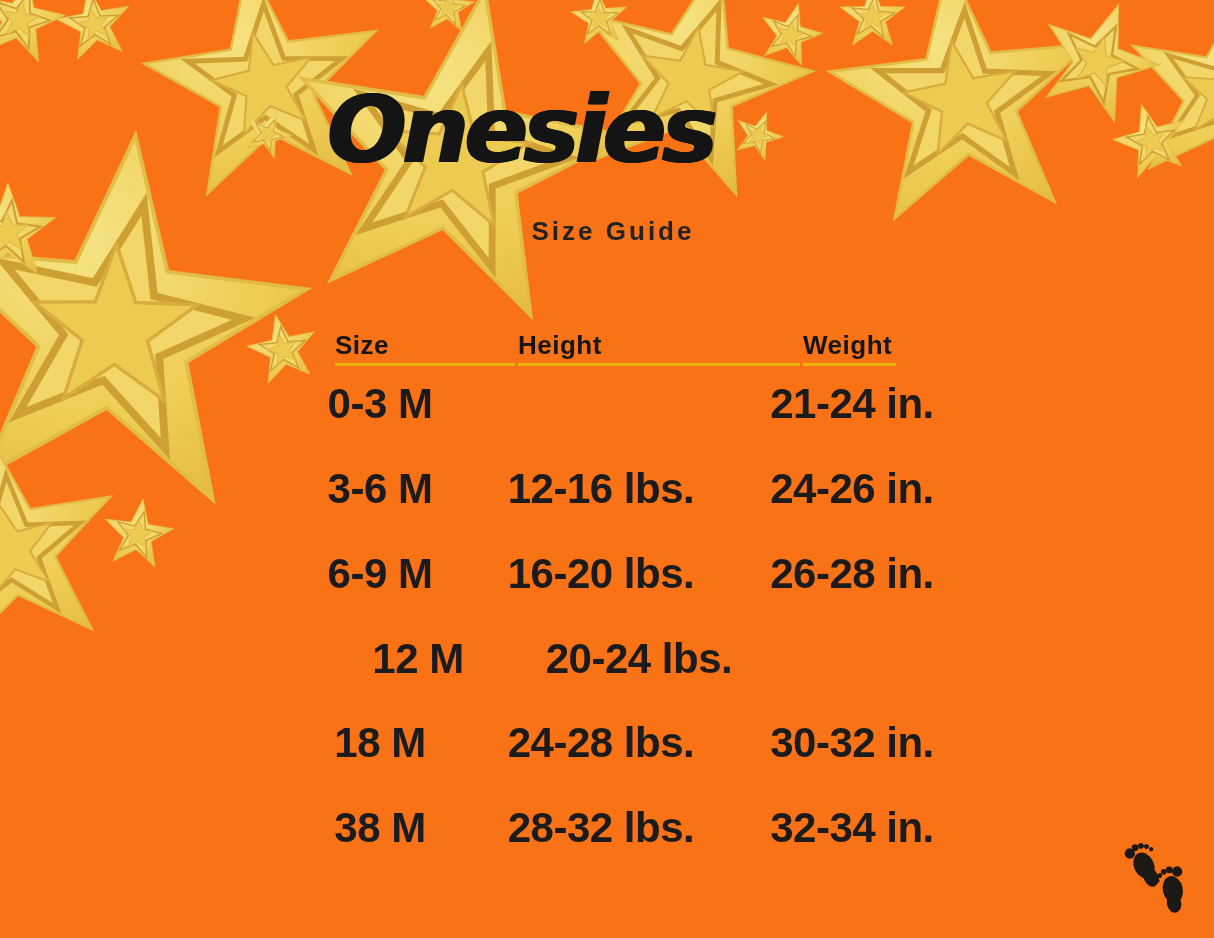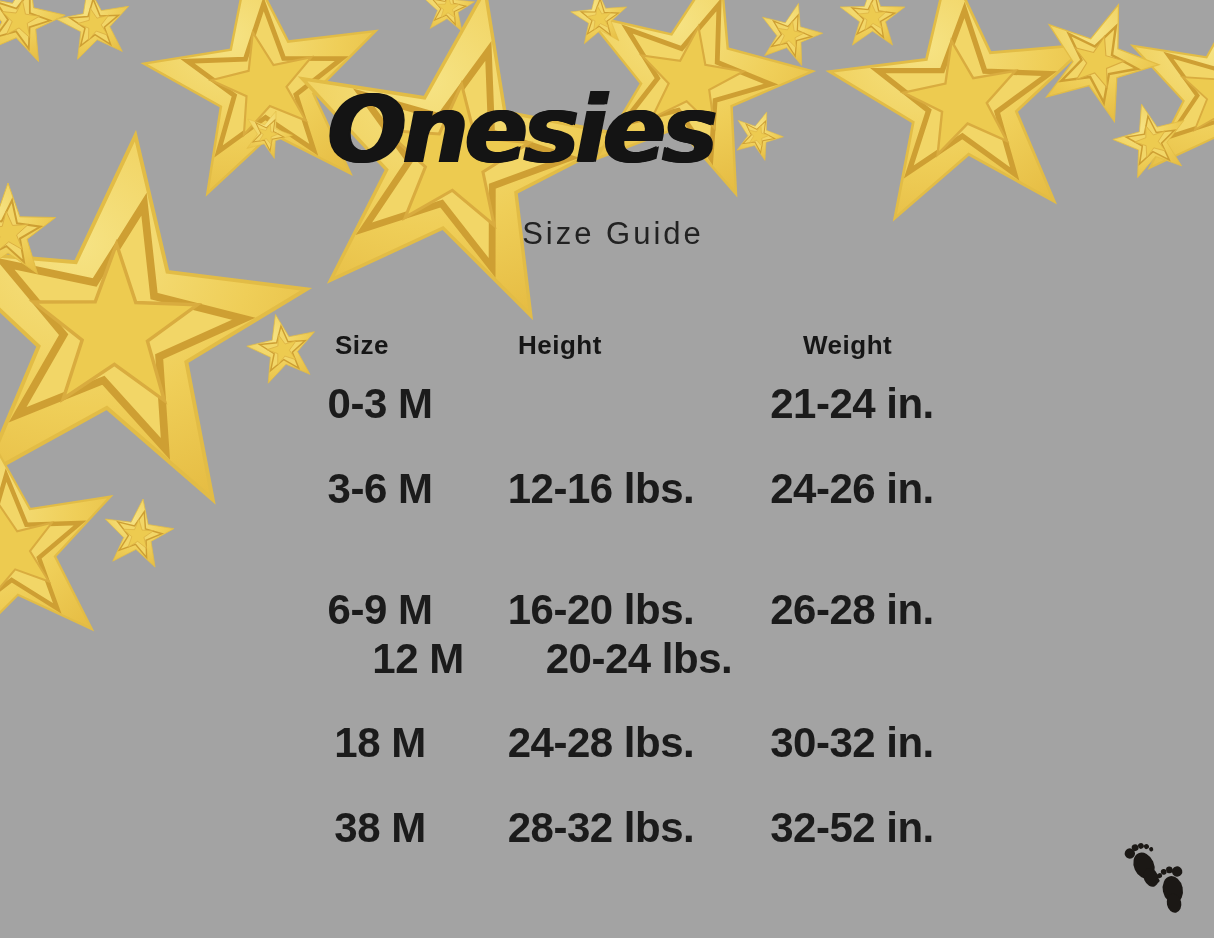--- a/index.html
+++ b/index.html
@@ -1,20 +1,20 @@
 <!DOCTYPE html>
 <html><head>
 <meta charset="utf-8">
 <style>
   html,body{margin:0;padding:0;}
   body{background:#ffffff;font-family:"Liberation Sans", sans-serif;}
   #page{
     position:relative;
     width:1214px;height:938px;
-    background:#a3a3a3;
+    background:#f97316;
     overflow:hidden;
   }
   
   .star{position:absolute;pointer-events:none;}
   
   .title{
     position:absolute;
     left:270px;top:78px;width:500px;height:112px;
     text-align:center;
     font-family:"DejaVu Sans", sans-serif;
@@ -24,55 +24,55 @@
     line-height:104px;
     letter-spacing:-4px;
     color:#141414;
     text-shadow:2px 0 0 #141414, -1px 0 0 #141414;
     white-space:nowrap;
   }
   .subtitle{
     position:absolute;
     left:438px;top:216px;width:350px;
     text-align:center;
-    font-weight:normal;
-    font-size:31px;
+    font-weight:bold;
+    font-size:26px;
     letter-spacing:3px;
     color:#222222;
     white-space:nowrap;
   }
   
   .tbl-header span{
     position:absolute;
     top:330px;
     height:33px;
     font-weight:bold;
     font-size:26px;
     letter-spacing:0.5px;
     color:#161616;
-    border-bottom:3px solid #a3a3a3;
+    border-bottom:3px solid #eab308;
     white-space:nowrap;
   }
   .h-size  {left:335px;width:180px;}
   .h-height{left:518px;width:282px;}
   .h-weight{left:803px;width:93px;}
   .tbl-row{
     position:absolute;
     left:0;width:1214px;height:44px;
     font-weight:bold;
     font-size:42px;
     line-height:44px;
     color:#1b1b1b;
     letter-spacing:-0.5px;
   }
   .tbl-row span{position:absolute;text-align:center;white-space:nowrap;}
   .c1{left:298px;width:164px;}
   .c2{left:505px;width:192px;}
   .c3{left:760px;width:184px;}
-  .r0{top:382px;} .r1{top:467px;} .r2{top:552px;margin-top:36px;}
+  .r0{top:382px;} .r1{top:467px;} .r2{top:552px;}
   .r3{top:637px;margin-left:38px;} .r4{top:721px;} .r5{top:806px;}
   
   .footprints{position:absolute;left:1120px;top:824px;width:80px;height:96px;}
 </style>
 </head>
 <body>
 
 <div id="page">
 
   <svg width="0" height="0" style="position:absolute" aria-hidden="true">
@@ -182,21 +182,21 @@
       <span class="c2">20-24 lbs.</span>
     </div>
     <div class="tbl-row r4">
       <span class="c1">18 M</span>
       <span class="c2">24-28 lbs.</span>
       <span class="c3">30-32 in.</span>
     </div>
     <div class="tbl-row r5">
       <span class="c1">38 M</span>
       <span class="c2">28-32 lbs.</span>
-      <span class="c3">32-52 in.</span>
+      <span class="c3">32-34 in.</span>
     </div>
   </div>
 
   <svg class="footprints" viewBox="0 0 100 120">
     <g fill="#1b1815">
 
       <g transform="translate(30,52) rotate(-24)">
         <ellipse cx="0" cy="0" rx="12.5" ry="17"></ellipse>
         <ellipse cx="2" cy="17" rx="9" ry="12"></ellipse>
         <circle cx="-10" cy="-21" r="6.5"></circle>

